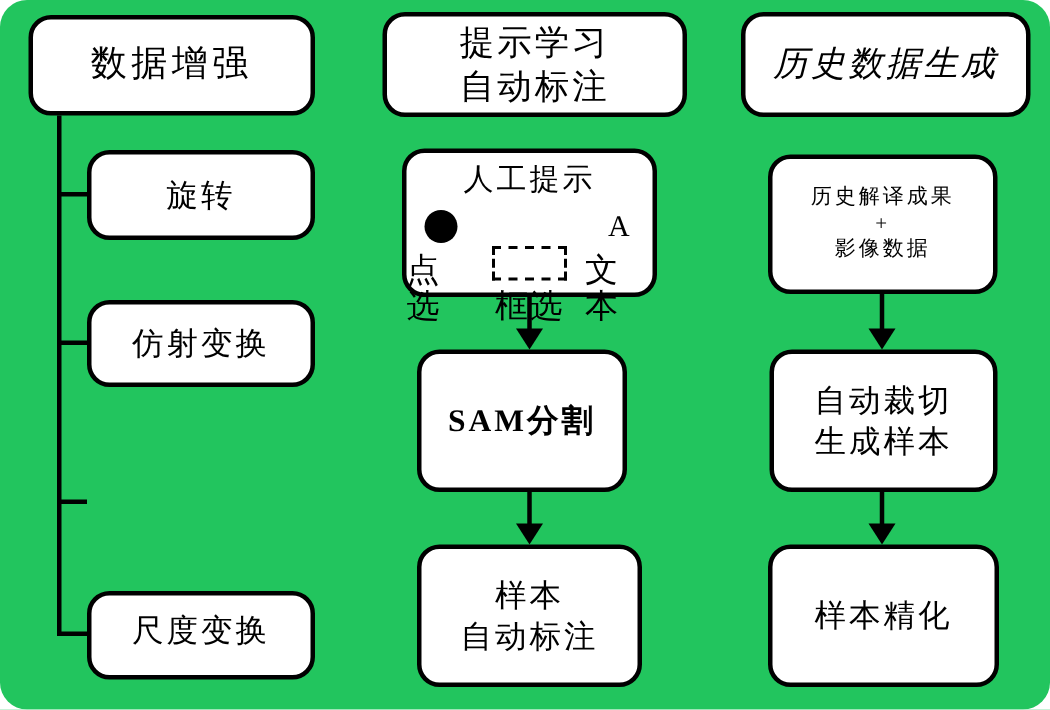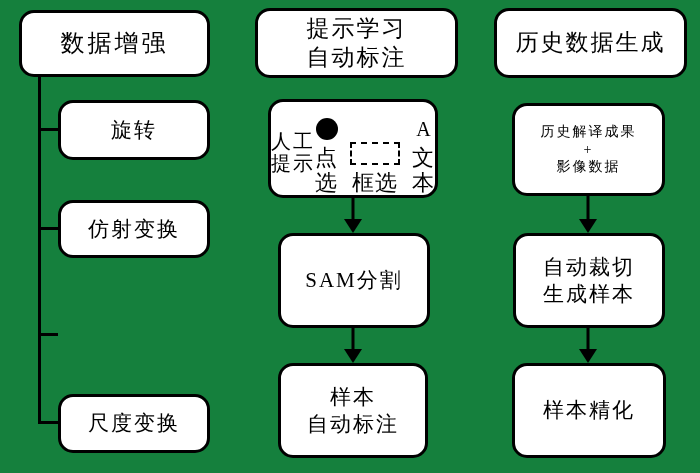--- a/index.html
+++ b/index.html
@@ -2,22 +2,23 @@
 <html><head>
 <meta charset="utf-8">
 <style>
   * { margin: 0; padding: 0; box-sizing: border-box; }
   html, body { background: #ffffff; }
   body { font-family: "Liberation Serif", "DejaVu Serif", serif; color: #000; }
   .canvas {
     position: relative;
     width: 700px;
     height: 473px;
-    background: #15803d;
+    background: #22c55e;
     overflow: hidden;
+    border-radius: 18px;
   }
   .box {
     position: absolute;
     border: 3px solid #000;
     border-radius: 15px;
     background: #fff;
     display: flex;
     align-items: center;
     justify-content: center;
     text-align: center;
@@ -41,20 +42,21 @@
     border-right: 9px solid transparent;
     border-top: 14px solid #000;
   }
   
   .prompt-box {
     position: absolute;
     border: 3px solid #000;
     border-radius: 15px;
     background: #fff;
     display: flex;
+    flex-direction: column;
     align-items: center;
     padding-top: 7px;
   }
   .prompt-title { font-size: 20px; letter-spacing: 2px; line-height: 1.1; }
   .prompt-row {
     display: flex;
     align-items: flex-end;
     justify-content: center;
     gap: 12px;
     margin-top: 6px;
@@ -74,21 +76,21 @@
   <div class="box hdr" style="left:19px; top:10px; width:191px; height:67px;">数据增强</div>
 
   <div class="line" style="left:38px; top:77px; width:3px; height:347px;"></div>
   <div class="line" style="left:38px; top:128px; width:20px; height:3px;"></div>
   <div class="line" style="left:38px; top:227px; width:20px; height:3px;"></div>
   <div class="line" style="left:38px; top:333px; width:20px; height:3px;"></div>
   <div class="line" style="left:38px; top:421px; width:20px; height:3px;"></div>
 
   <div class="box sub" style="left:58px; top:100px; width:152px; height:60px;">旋转</div>
   <div class="box sub" style="left:58px; top:200px; width:152px; height:58px;">仿射变换</div>
-  <div class="box sub" style="left:58px; top:394px; width:152px; height:59px;">尺度变换</div>
+  <div class="box sub" style="left:58px; top:394px; width:152px; height:59px;font-family:Liberation Mono, monospace;">尺度变换</div>
 
   <div class="box hdr-mid" style="left:255px; top:8px; width:203px; height:70px;">提示学习
 自动标注</div>
 
   <div class="prompt-box" style="left:268px; top:99px; width:170px; height:99px;">
     <div class="prompt-title">人工提示</div>
     <div class="prompt-row">
       <div class="prompt-item">
         <div class="prompt-icon-slot">
           <span class="dot-icon"></span>
@@ -108,31 +110,31 @@
         <div class="prompt-label">文本</div>
       </div>
     </div>
   </div>
 
   <div class="arrow" style="left:344px; top:198px; height:35px;">
     <div class="shaft"></div>
       <div class="head"></div>
   </div>
 
-  <div class="box step" style="left:278px; top:233px; width:152px; height:95px;">SAM分割</div>
+  <div class="box step" style="left:278px; top:233px; width:140px; height:95px;font-weight:bold;">SAM分割</div>
 
   <div class="arrow" style="left:344px; top:328px; height:35px;">
     <div class="shaft"></div>
       <div class="head"></div>
   </div>
 
   <div class="box step" style="left:278px; top:363px; width:150px; height:95px;">样本
 自动标注</div>
 
-  <div class="box hdr-mid" style="left:494px; top:8px; width:193px; height:70px;">历史数据生成</div>
+  <div class="box hdr-mid" style="left:494px; top:8px; width:193px; height:70px;font-style:italic;">历史数据生成</div>
 
   <div class="box step" style="left:512px; top:103px; width:153px; height:93px; font-size:14px; line-height:1.25;">历史解译成果
 +
 影像数据</div>
 
   <div class="arrow" style="left:579px; top:196px; height:37px;">
     <div class="shaft"></div>
       <div class="head"></div>
   </div>
 

